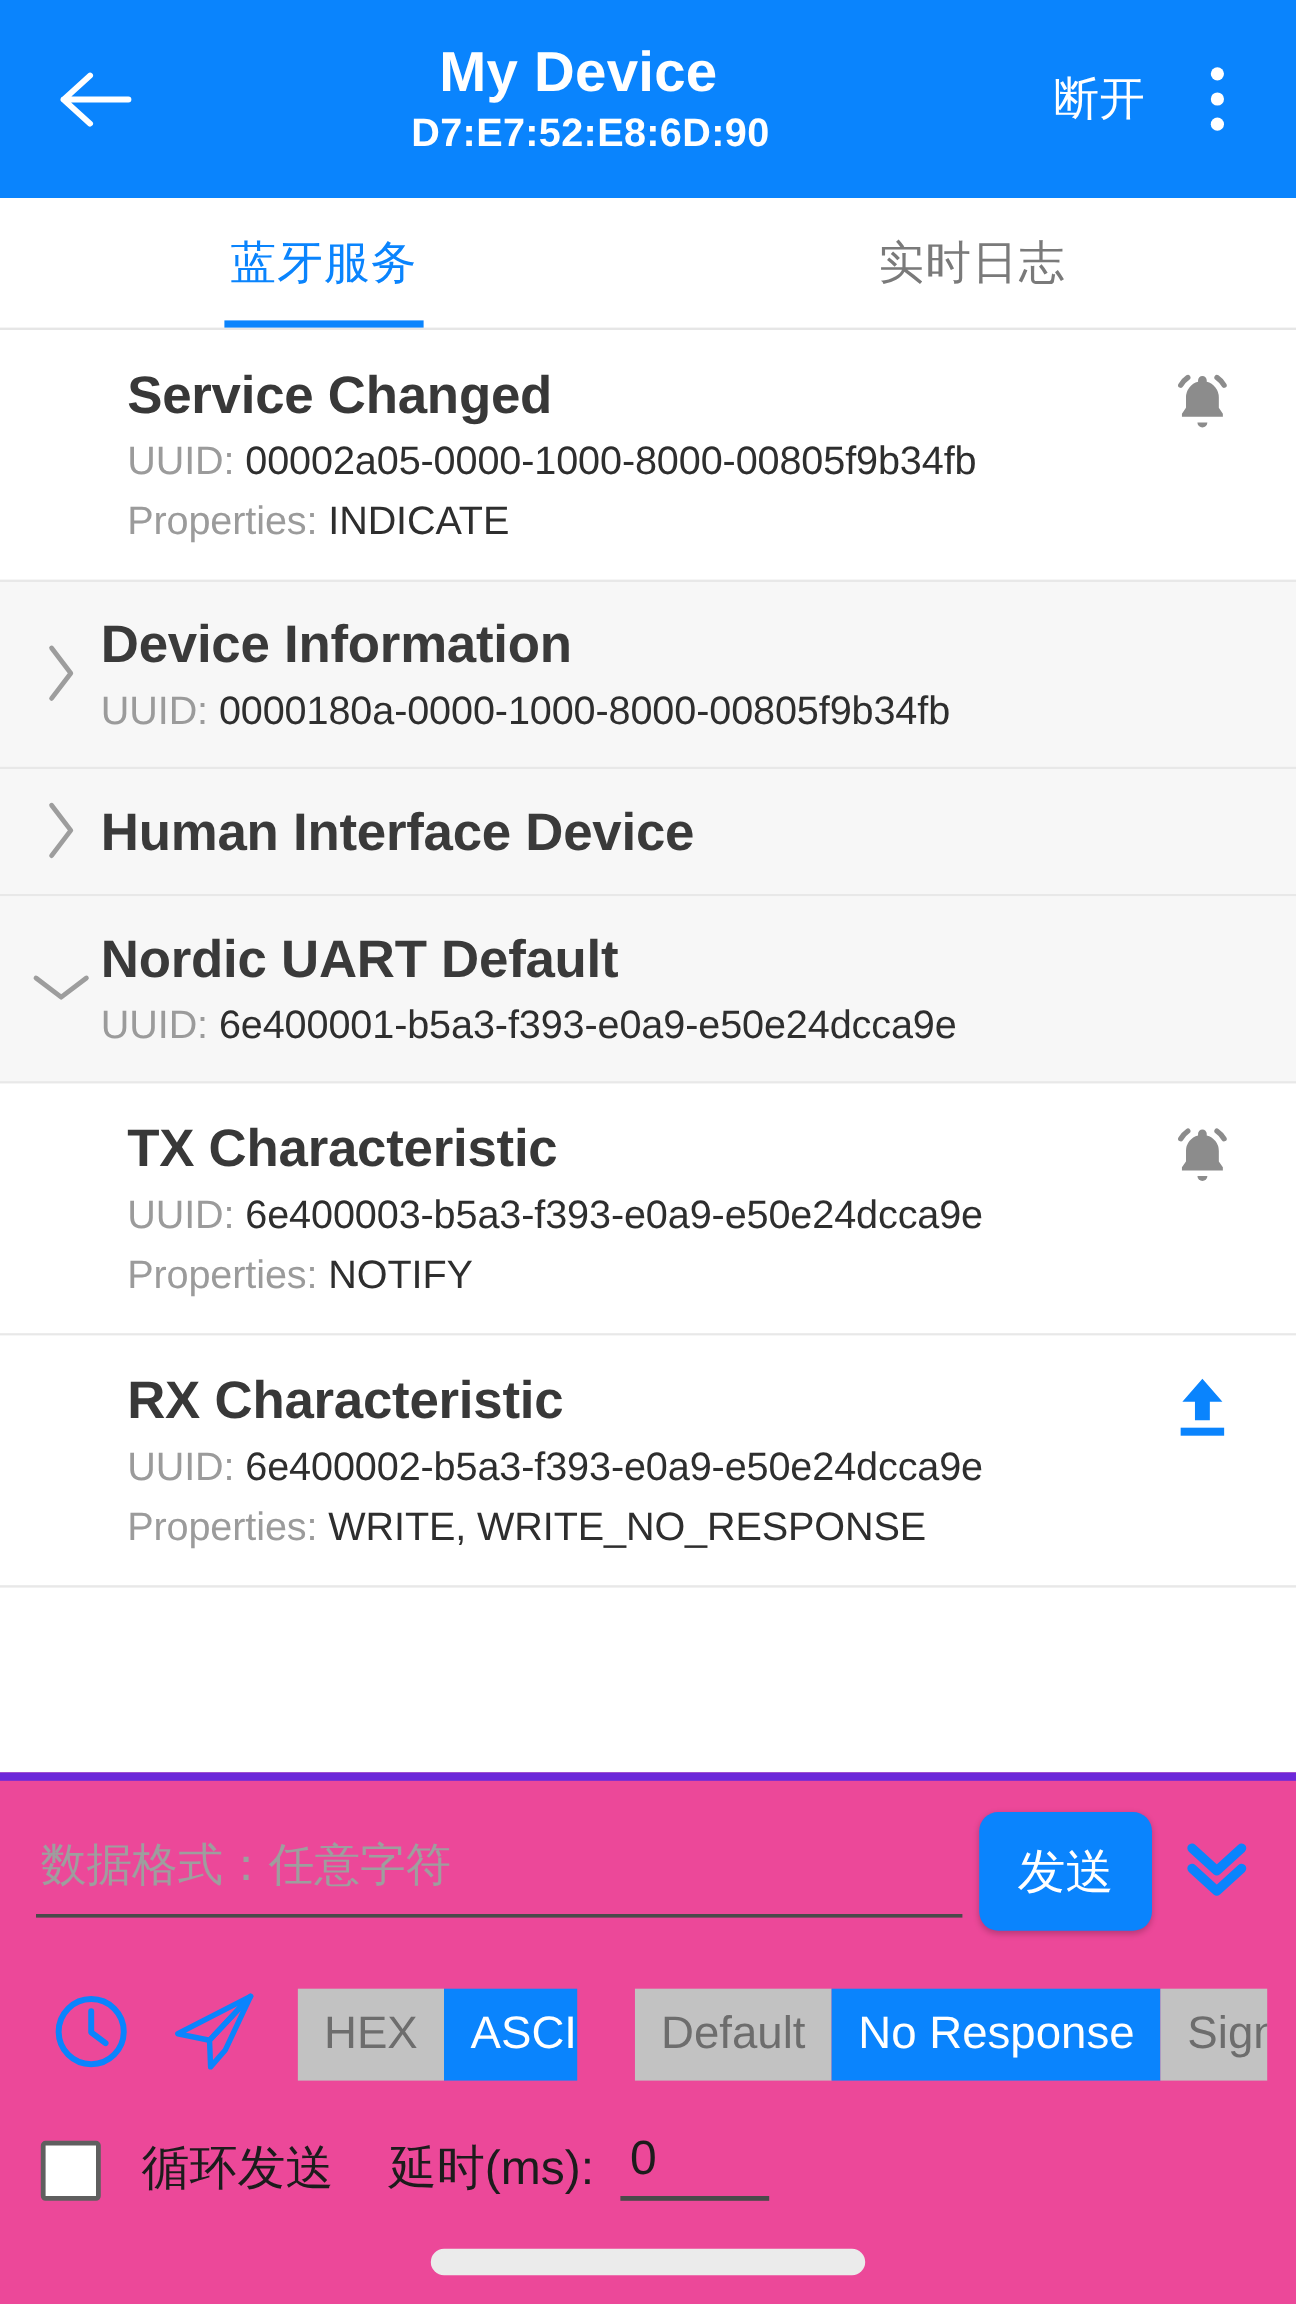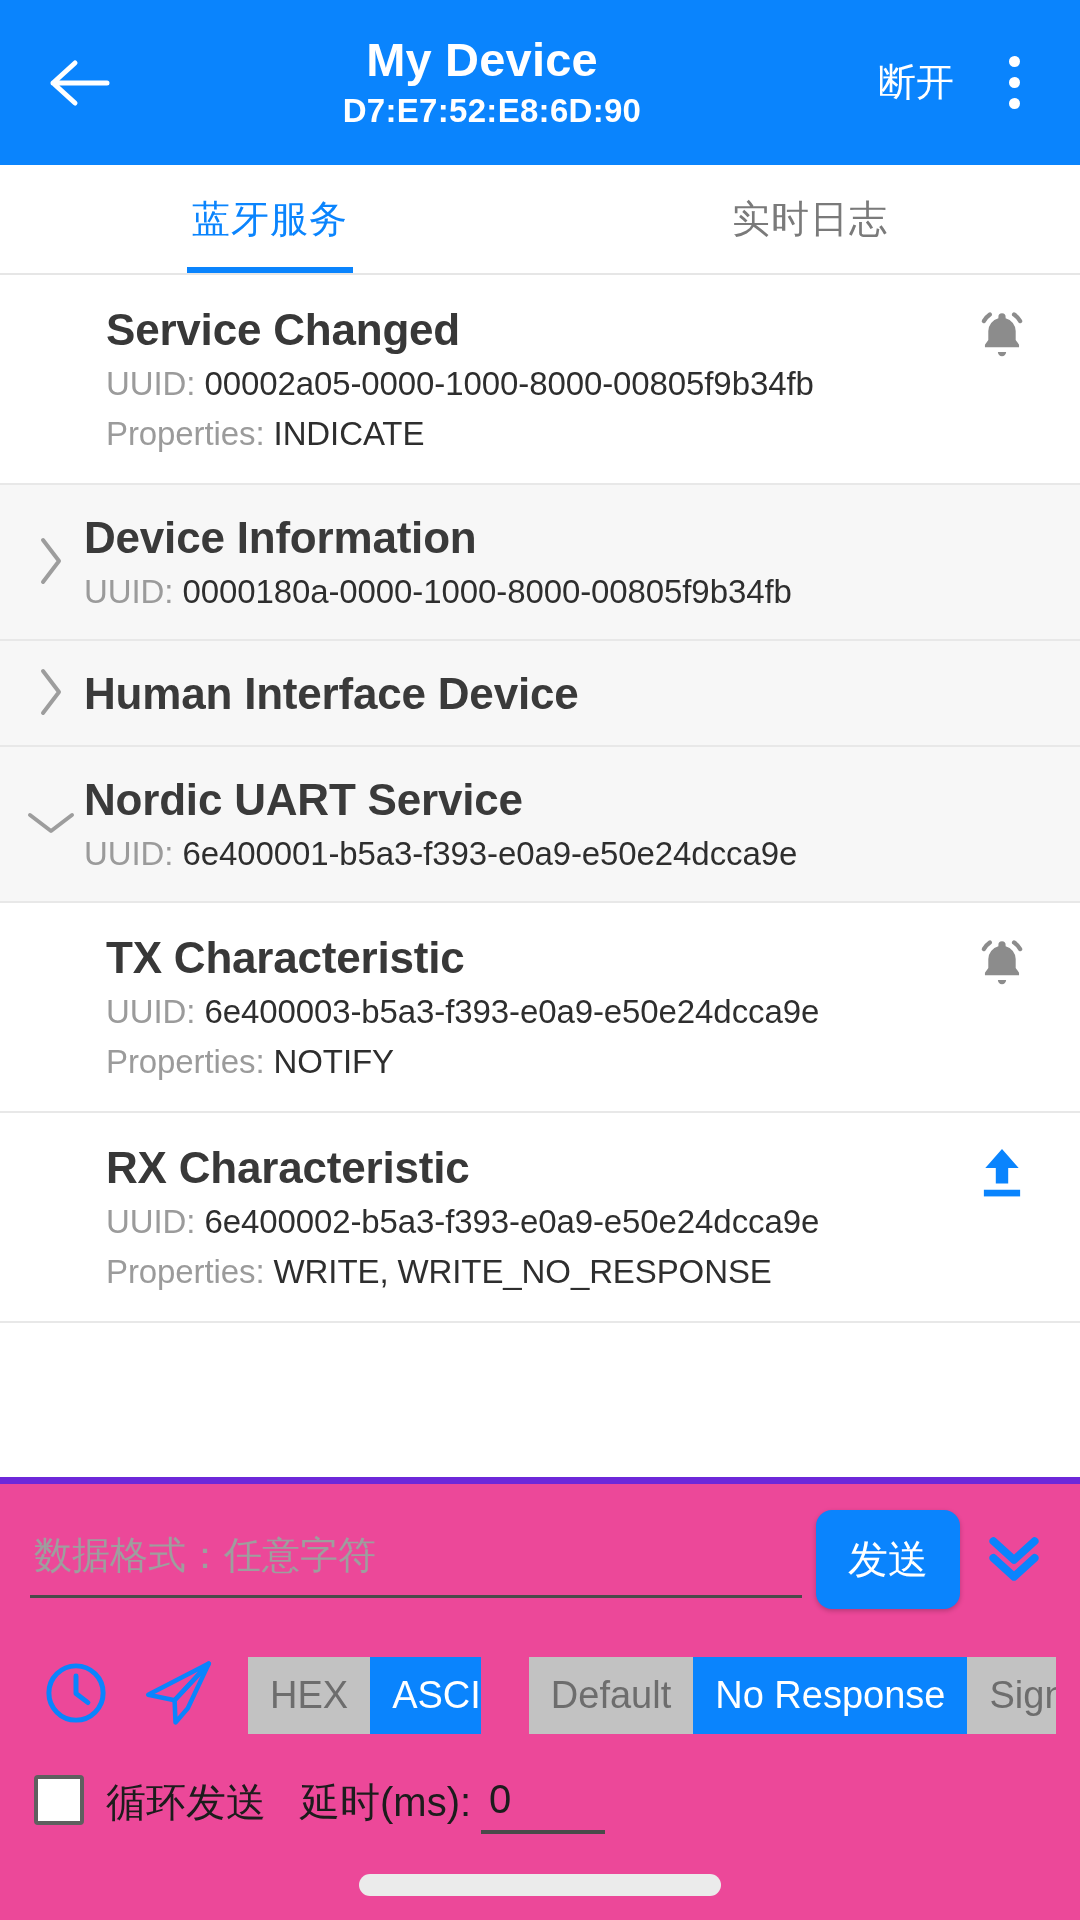--- a/index.html
+++ b/index.html
@@ -284,22 +284,23 @@
     color: #6d6d6d;
     font-size: 38px;
     padding: 0 22px;
     cursor: pointer;
     white-space: nowrap;
   }
   .seg.on { background: #0a84fd; color: #ffffff; }
 
   .loop-row {
     display: flex;
-    align-items: flex-start;
+    align-items: flex-end;
     padding: 18px 24px 0 34px;
+    gap: 12px;
   }
   .checkbox {
     flex: 0 0 auto;
     width: 50px;
     height: 50px;
     border: 4px solid #5f5f5f;
     border-radius: 4px;
     background: #ffffff;
     cursor: pointer;
   }
@@ -437,21 +438,21 @@
 
     <div class="row service">
       <div class="chev">
         <span>
           <svg width="52" height="30" viewBox="0 0 52 30">
             <path d="M5 7 L26 23 L47 7" stroke="#9d9d9d" stroke-width="4" fill="none" stroke-linecap="round" stroke-linejoin="round"></path>
           </svg>
         </span>
       </div>
       <div class="row-body">
-        <div class="row-title">Nordic UART Service</div>
+        <div class="row-title">Nordic UART Default</div>
         <div class="meta">
           <span class="lbl">UUID:</span>
           <span>6e400001-b5a3-f393-e0a9-e50e24dcca9e</span>
         </div>
       </div>
     </div>
 
     <div class="row char">
       <div class="row-body">
         <div class="row-title">TX Characteristic</div>

